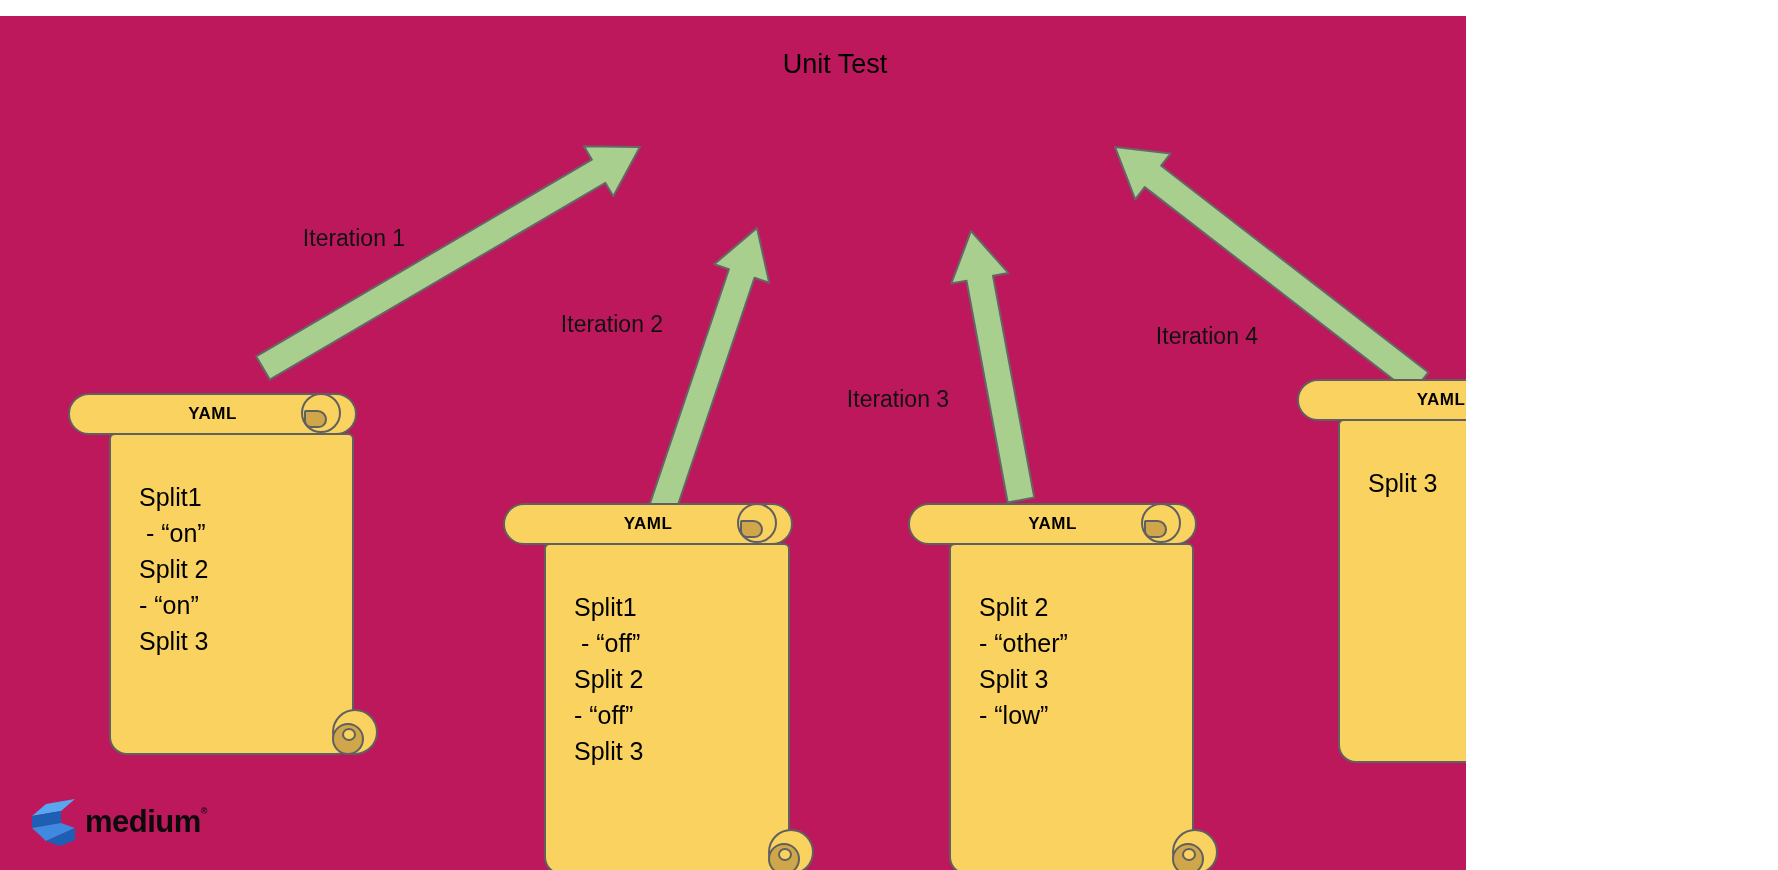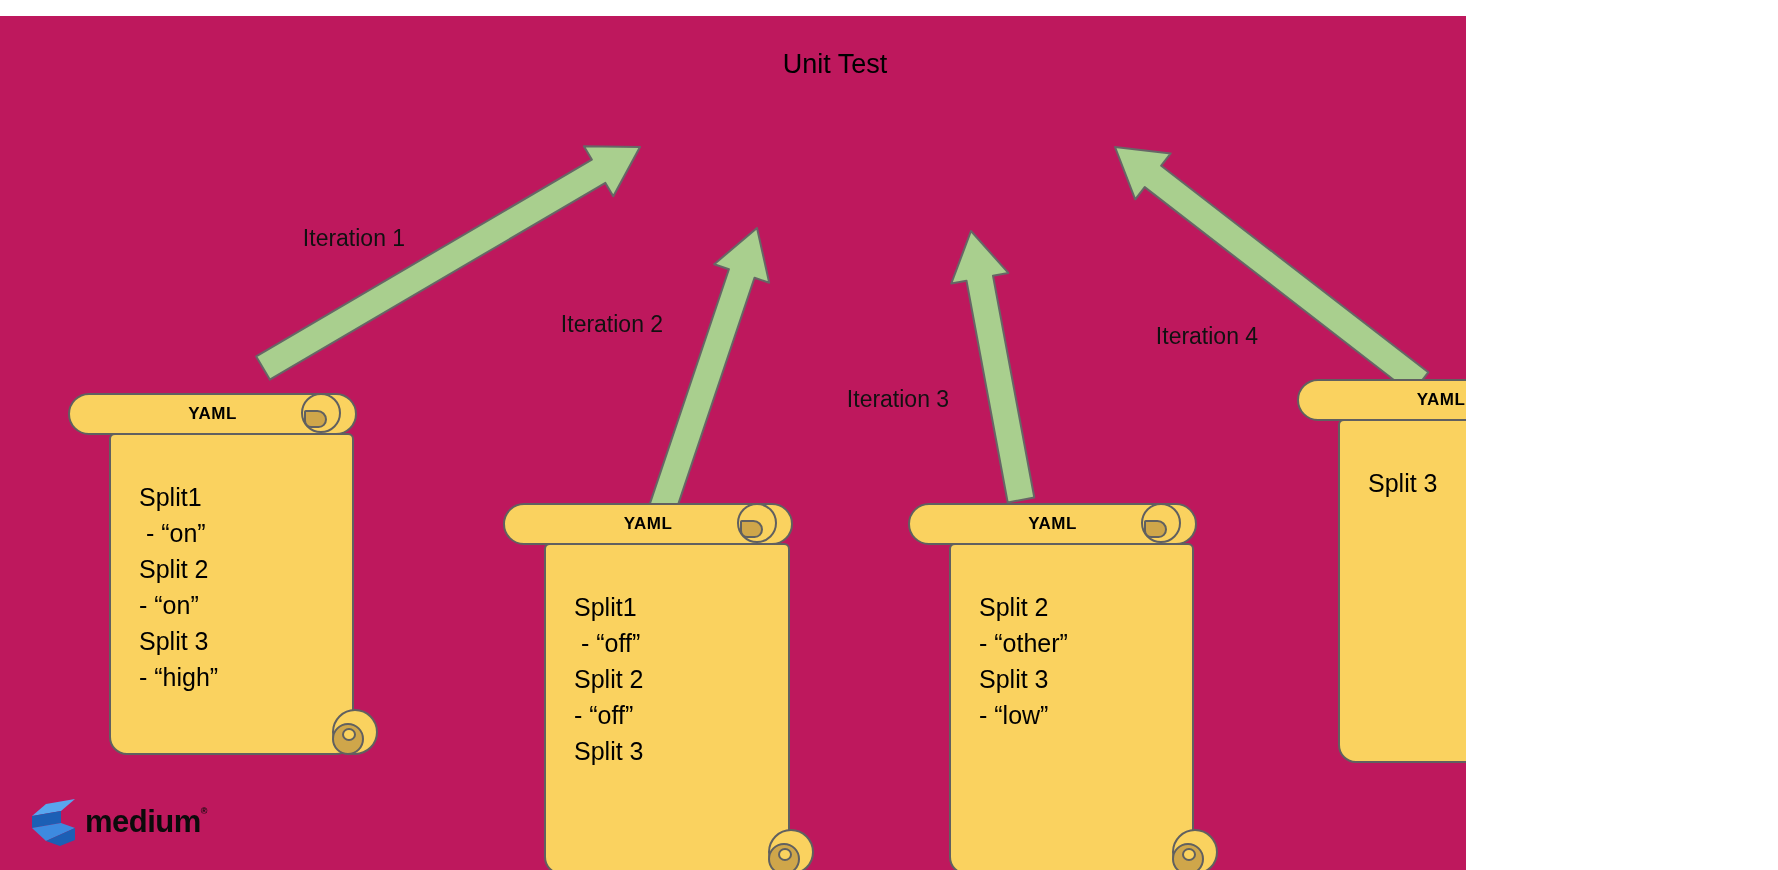--- a/index.html
+++ b/index.html
@@ -93,21 +93,20 @@
 
   <div id="scrolls">
       <div class="scroll" style="left: 68px; top: 377px; width: 289px; height: 362px;">
     <div class="scroll-body">
       <div class="scroll-lines">
             <div>Split1</div>
             <div> - “on”</div>
             <div>Split 2</div>
             <div>- “on”</div>
             <div>Split 3</div>
-            <div>- “high”</div>
           </div>
       <div class="curl-bottom">
             <i></i>
             <b></b>
           </div>
     </div>
     <div class="scroll-banner">
       <span class="scroll-header">YAML</span>
       <span class="banner-curl">
             <i></i>

